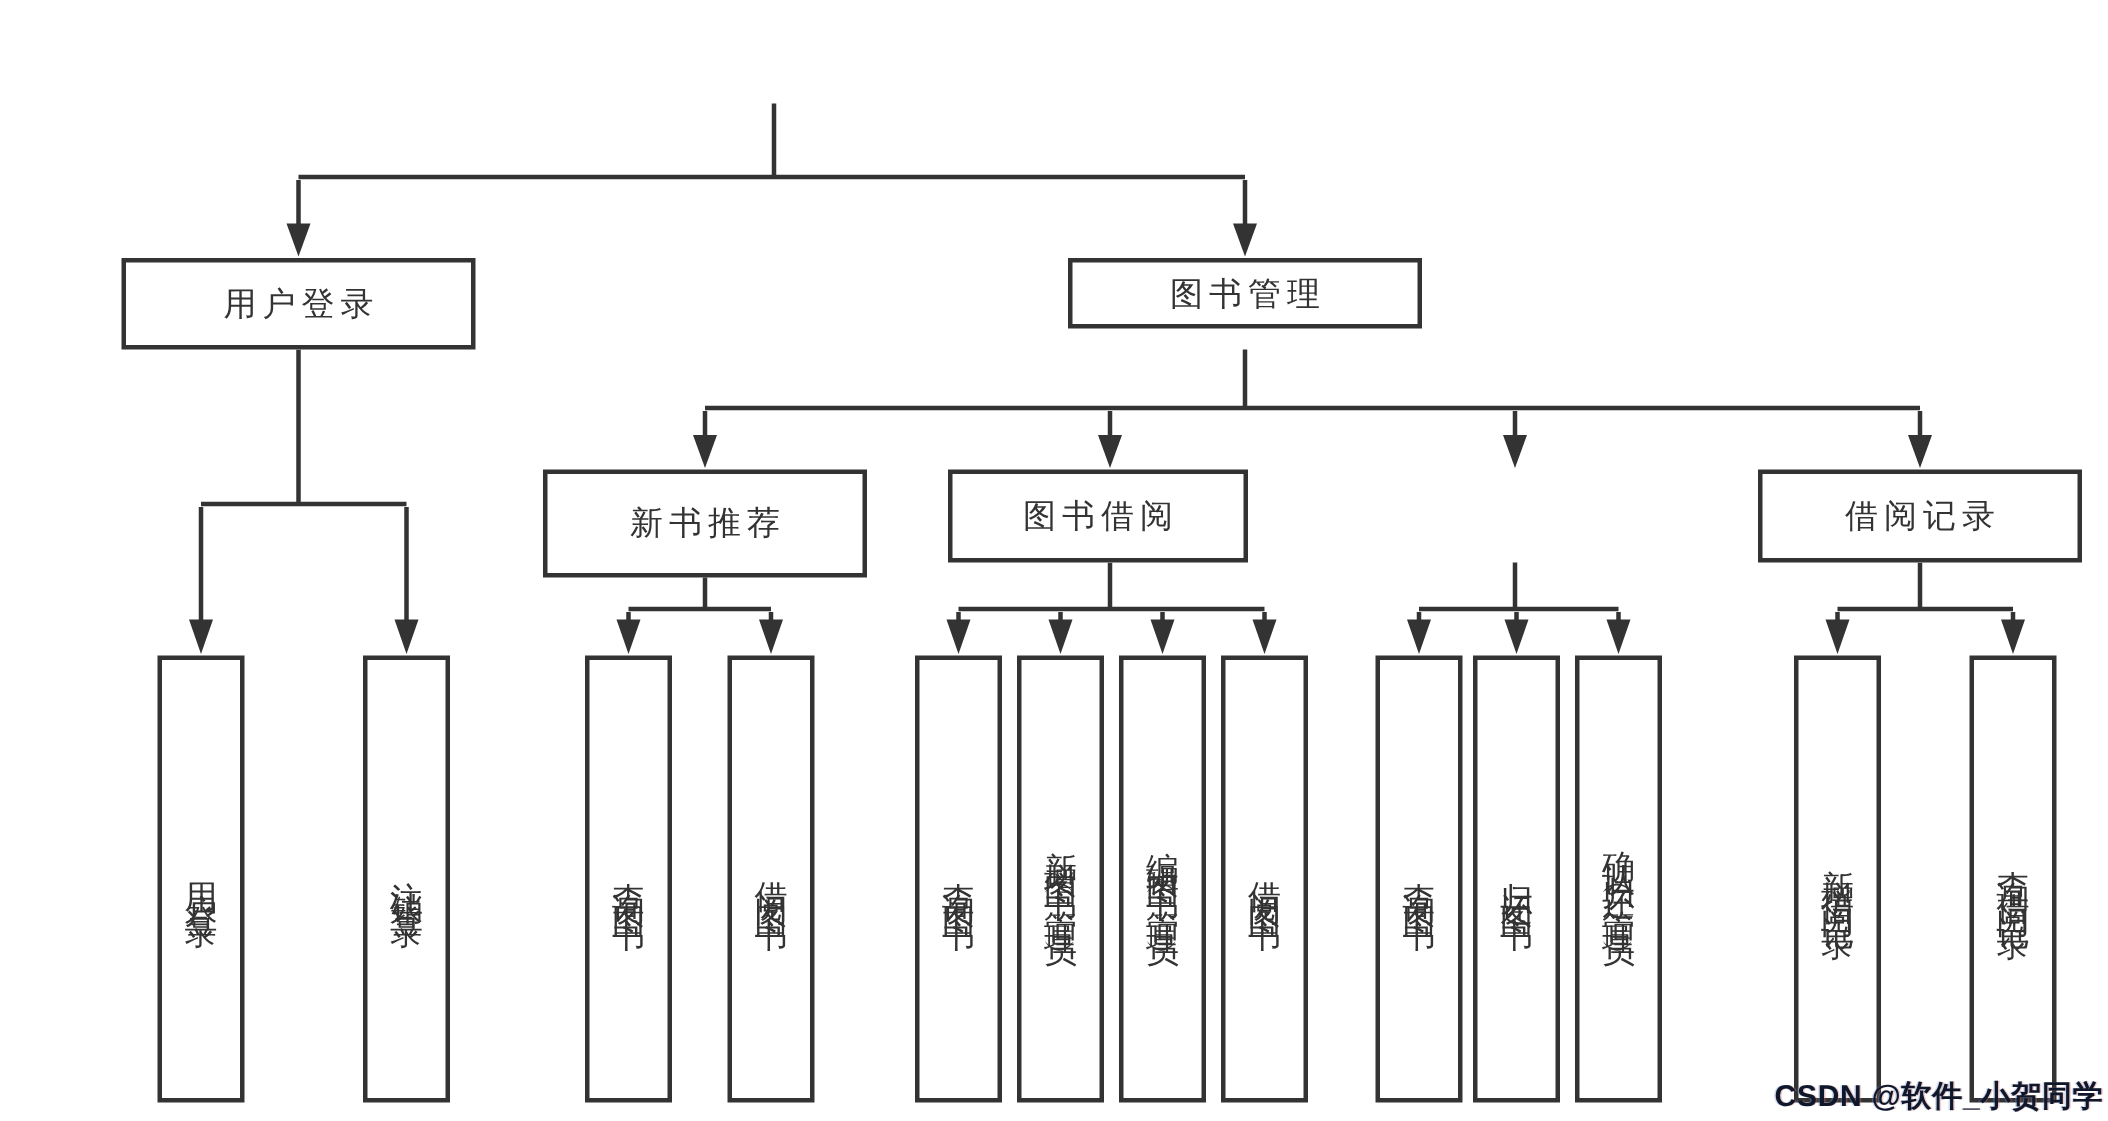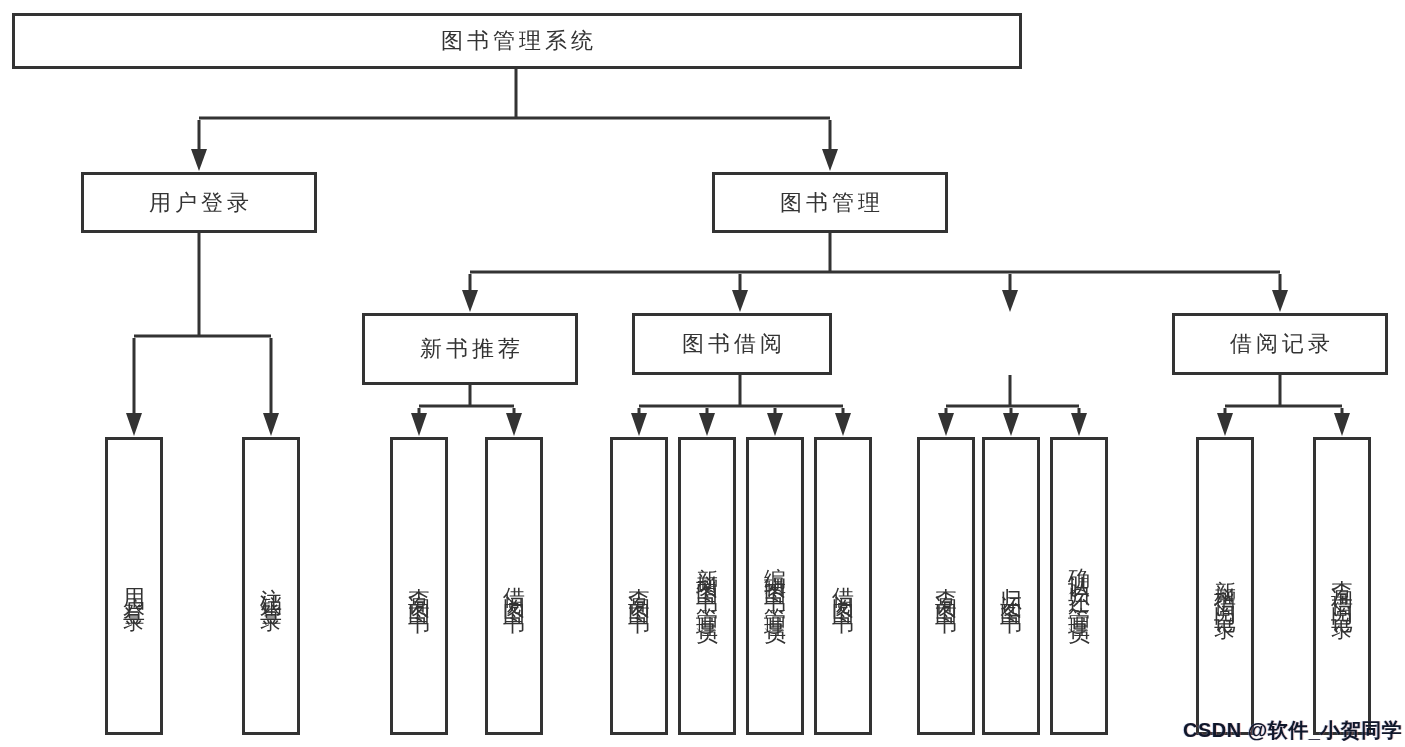--- a/index.html
+++ b/index.html
@@ -102,28 +102,25 @@
       <polygon points="767,413 783,413 775,436"></polygon>
       <polygon points="835,413 851,413 843,436"></polygon>
       <polygon points="938,413 954,413 946,436"></polygon>
       <polygon points="1003,413 1019,413 1011,436"></polygon>
       <polygon points="1071,413 1087,413 1079,436"></polygon>
       <polygon points="1217,413 1233,413 1225,436"></polygon>
       <polygon points="1334,413 1350,413 1342,436"></polygon>
     </g>
   </svg>
 
-  <div class="node" style="left:12px;top:13px;width:1010px;height:56px">
-    <span class="lbl">图书管理系统</span>
-  </div>
 
   <div class="node" style="left:81px;top:172px;width:236px;height:61px">
     <span class="lbl">用户登录</span>
   </div>
-  <div class="node" style="left:712px;top:172px;width:236px;height:61px">
+  <div class="node" style="left:712px;top:172px;width:236px;height:47px">
     <span class="lbl">图书管理</span>
   </div>
 
   <div class="node" style="left:362px;top:313px;width:216px;height:72px">
     <span class="lbl">新书推荐</span>
   </div>
   <div class="node" style="left:632px;top:313px;width:200px;height:62px">
     <span class="lbl">图书借阅</span>
   </div>
   <div class="node" style="left:1172px;top:313px;width:216px;height:62px">

